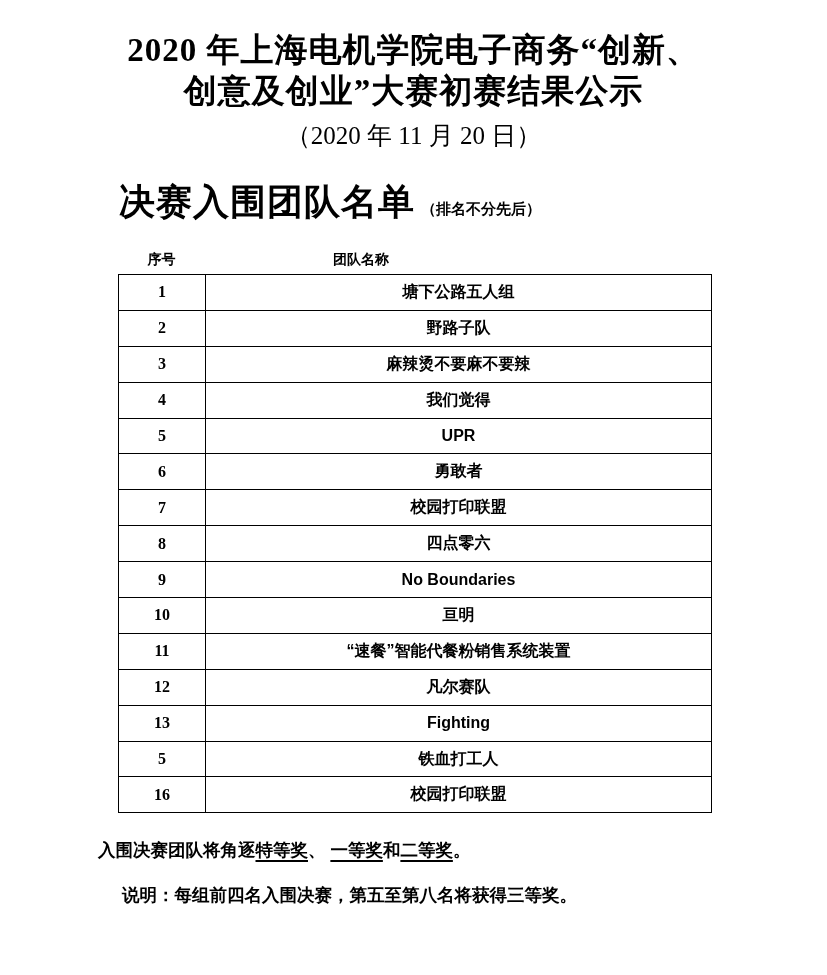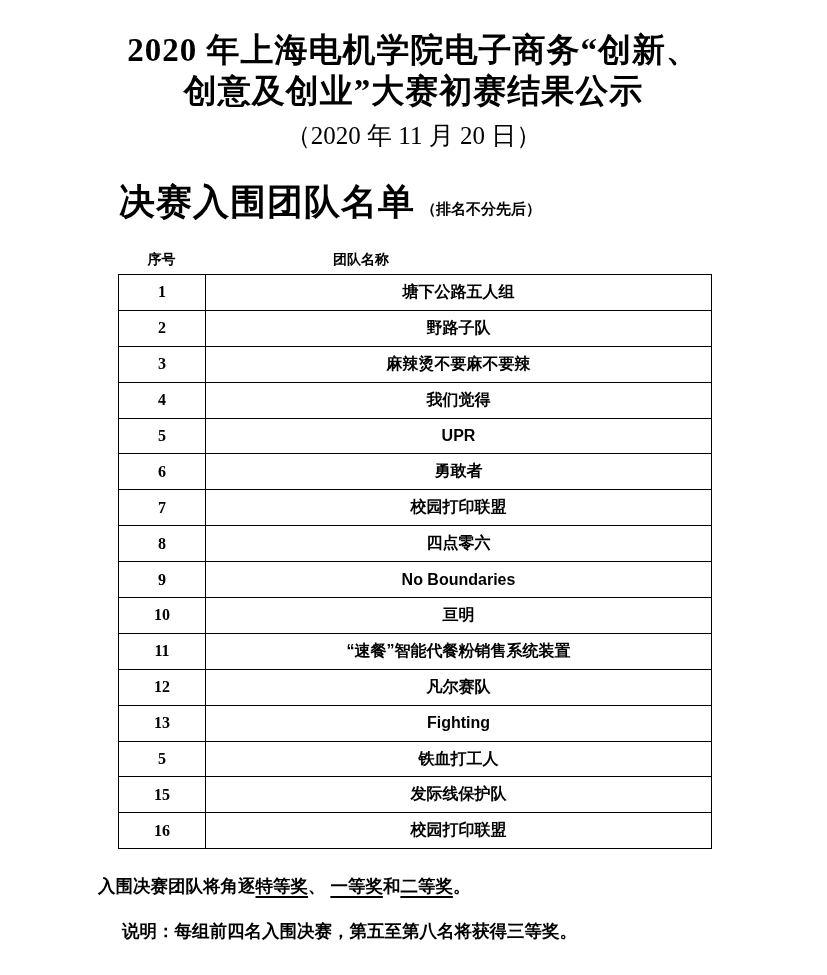--- a/index.html
+++ b/index.html
@@ -186,24 +186,20 @@
         </tr>
         <tr>
           <td class="no-cell">13</td>
           <td class="team-cell">Fighting</td>
         </tr>
         <tr>
           <td class="no-cell">5</td>
           <td class="team-cell">铁血打工人</td>
         </tr>
         <tr>
-          <td class="no-cell">15</td>
-          <td class="team-cell">发际线保护队</td>
-        </tr>
-        <tr>
           <td class="no-cell">16</td>
           <td class="team-cell">校园打印联盟</td>
         </tr>
       </tbody>
   </table>
 
   <div class="footer-note-1" id="footer-line1"><span>入围决赛团队将角逐</span><span class="u">特等奖</span><span>、 </span><span class="u">一等奖</span><span>和</span><span class="u">二等奖</span><span>。</span></div>
 
   <div class="footer-note-2">说明：每组前四名入围决赛，第五至第八名将获得三等奖。</div>
 

